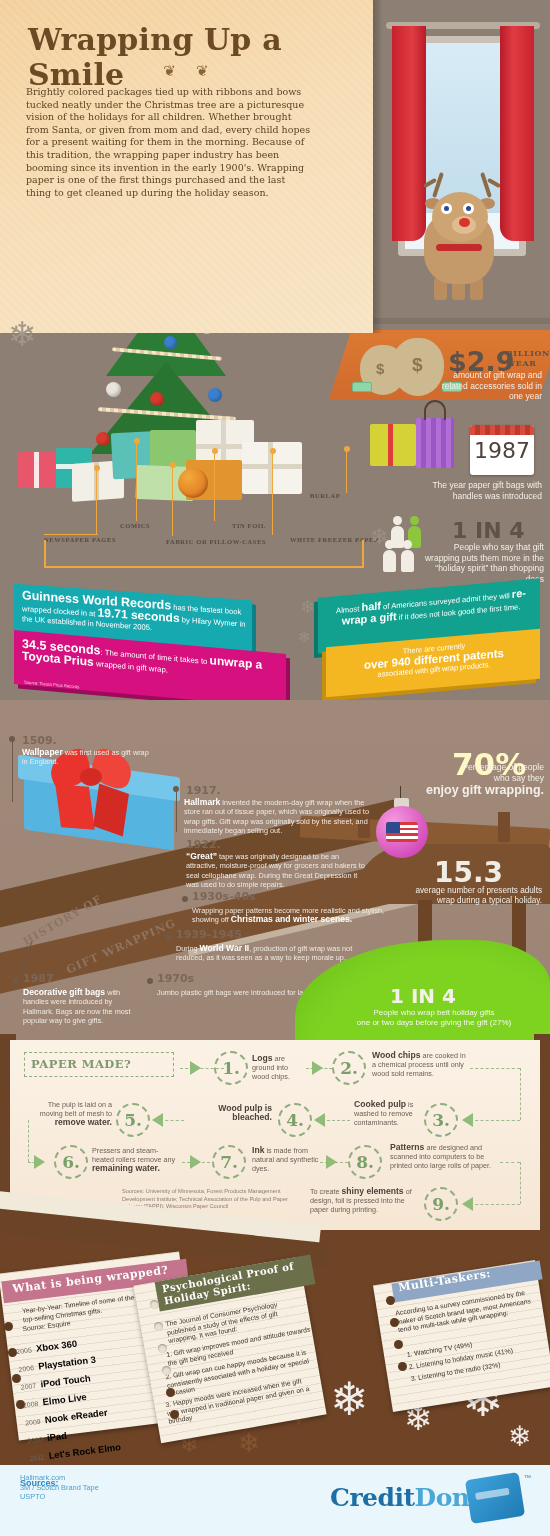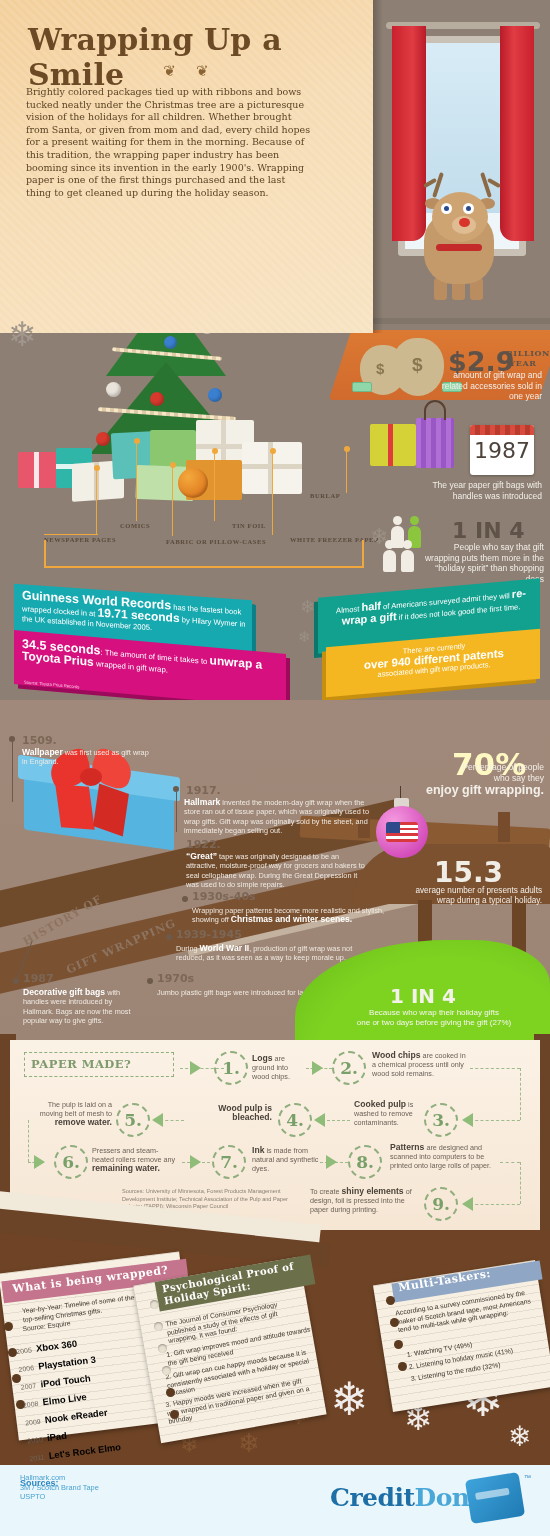--- a/index.html
+++ b/index.html
@@ -492,21 +492,21 @@
   <div class="abs flag">
     <div class="flag-canton"></div>
   </div>
 
   <div class="abs stat-num" style="left:434px;top:856px;font-size:28px;color:#f0ece6;">15.3</div>
   <div class="abs" style="left:414px;top:886px;width:128px;text-align:right;color:#f3efe9;font-size:8.2px;line-height:10.2px;">average number of presents adults wrap during a typical holiday.</div>
 
   <div class="abs green-hill"></div>
   <div class="abs" style="left:390px;top:984px;font-family:'DejaVu Sans',sans-serif;font-size:20px;font-weight:700;color:#f4f1eb;">1 IN 4</div>
   <div class="abs" style="left:322px;top:1008px;width:224px;text-align:center;color:#f7f5f0;font-size:8px;line-height:10px;">
-    <div>Because who wrap their holiday gifts</div>
+    <div>People who wrap belt holiday gifts</div>
     <div>one or two days before giving the gift (27%)</div>
   </div>
 
   <div class="abs" style="left:0;top:1034px;width:16px;height:200px;background:#6b4326;"></div>
   <div class="abs" style="left:534px;top:1034px;width:16px;height:200px;background:#6b4326;"></div>
   <div class="abs how-bg"></div>
 
   <div class="how-title">
     <div>PAPER MADE?</div>
   </div>

